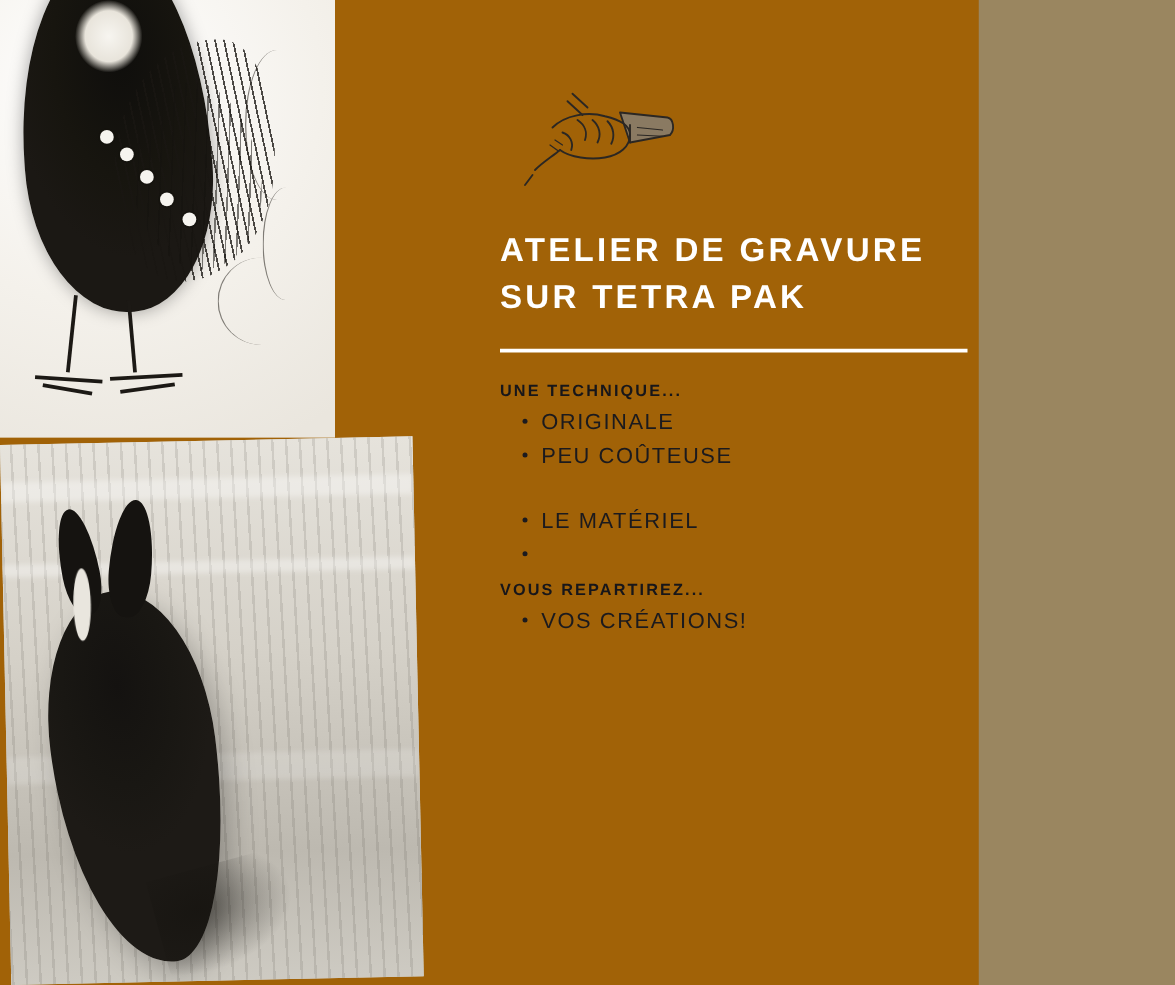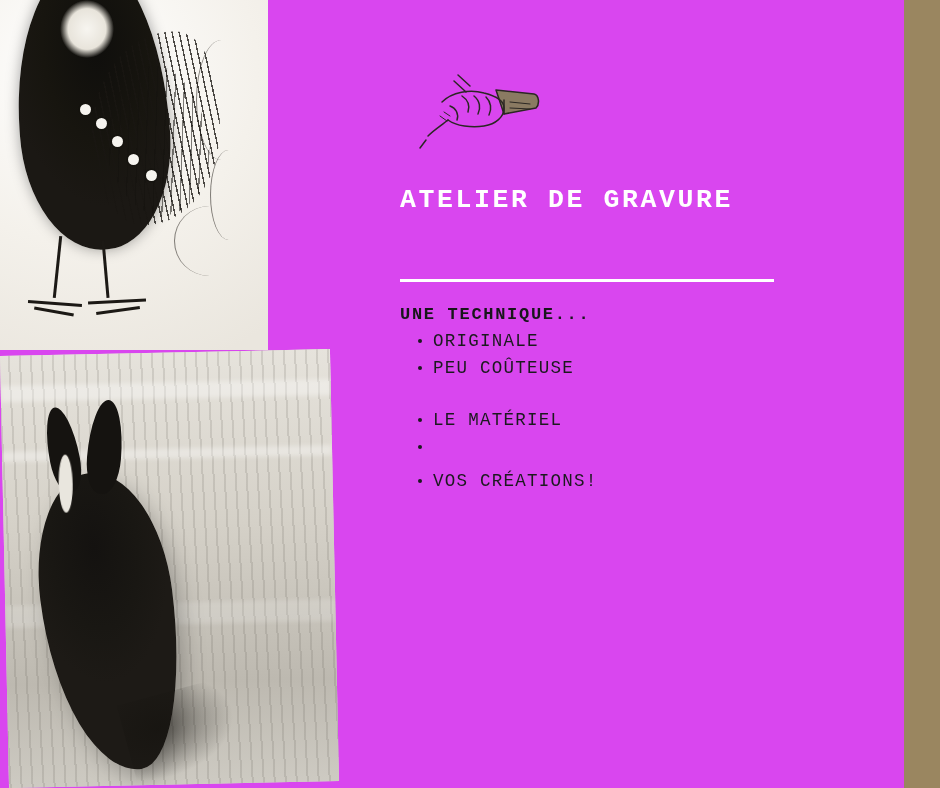--- a/index.html
+++ b/index.html
@@ -8,25 +8,24 @@
   }
   body {
     width: 940px;
     height: 788px;
     overflow: hidden;
     font-family: "Liberation Sans", sans-serif;
     background: #9a8660;
   }
   #poster {
     position: relative;
-    width: 904px;
+    width: 783px;
     height: 788px;
-    background: #d946ef;
+    background: #a16207;
     overflow: hidden;
-    font-family: Liberation Mono, monospace;
   }
 
   
   .art-col {
     position: absolute;
     left: 0;
     top: 0;
     width: 340px;
     height: 788px;
   }
@@ -214,21 +213,21 @@
     position: absolute;
     left: 8px;
     top: 305px;
     width: 500px;
   }
   .block { margin-bottom: 16px; }
   .block:last-child { margin-bottom: 0; }
 
   .block-head {
     color: #17161a;
-    font-size: 17px;
+    font-size: 13px;
     font-weight: bold;
     letter-spacing: 1.7px;
     text-transform: uppercase;
     margin: 0 0 4px 0;
   }
   ul.items {
     list-style: none;
     margin: 0;
     padding: 0 0 0 18px;
   }
@@ -323,21 +322,21 @@
           <path d="M50 34 C56 36 59 42 57 48"></path>
 
           <path d="M44 40 L50 44" stroke-width="1"></path>
           <path d="M40 44 L47 49" stroke-width="1"></path>
           <path d="M110 30 L130 32" stroke-width="1"></path>
           <path d="M110 36 L130 37" stroke-width="1"></path>
         </g>
       </svg>
     </div>
 
-    <h1 class="title"><span>ATELIER DE GRAVURE</span><br></h1>
+    <h1 class="title"><span>ATELIER DE GRAVURE</span><br><span>SUR TETRA PAK</span></h1>
 
     <div class="rule"></div>
 
     <div class="blocks">
 
       <div class="block">
         <p class="block-head">UNE TECHNIQUE...</p>
         <ul class="items">
           <li>ORIGINALE</li>
           <li>PEU COÛTEUSE</li>
@@ -347,20 +346,21 @@
       <div class="gap-sm"></div>
 
       <div class="block">
         <ul class="items">
           <li>LE MATÉRIEL</li>
           <li class="empty"></li>
         </ul>
       </div>
 
       <div class="block">
+        <p class="block-head">VOUS REPARTIREZ...</p>
         <ul class="items">
           <li>VOS CRÉATIONS!</li>
         </ul>
       </div>
 
     </div>
   </div>
 </div>
 
 </body></html>

